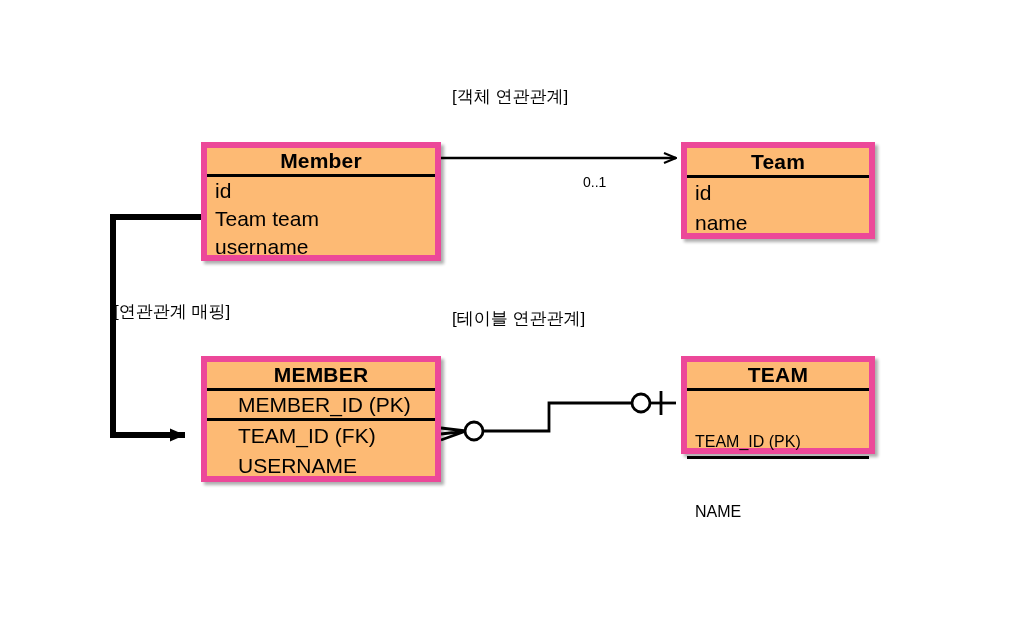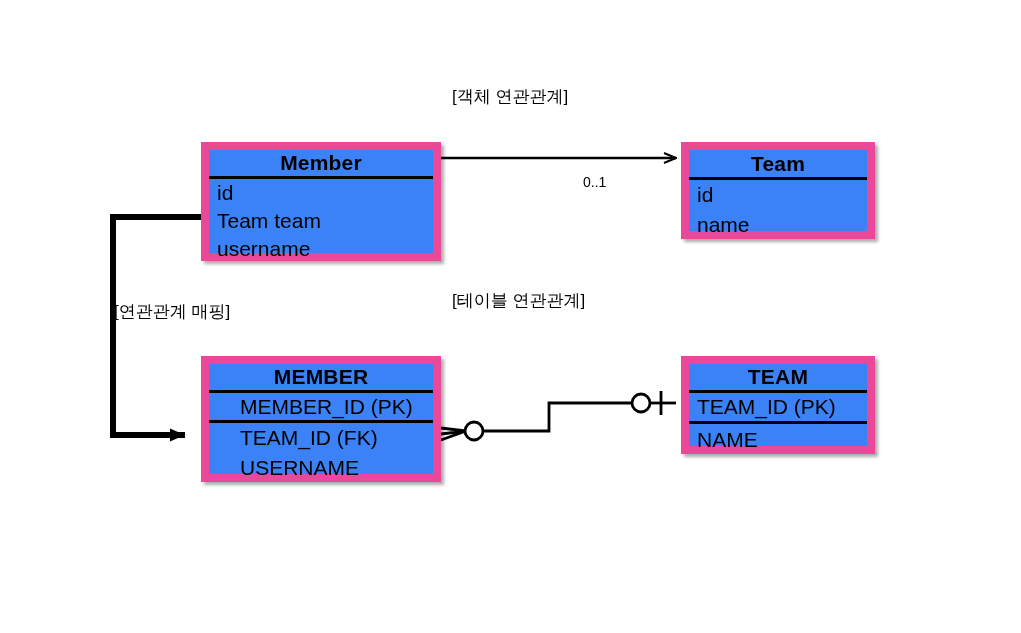--- a/index.html
+++ b/index.html
@@ -19,22 +19,22 @@
   #canvas {
     position: absolute;
     left: 0; top: 0;
     width: 1021px;
     height: 633px;
   }
 
   
   .box {
     position: absolute;
-    background: #3b82f6;
-    border: 8px solid #ec4899;
+    background: #fdba74;
+    border: 6px solid #ec4899;
     box-sizing: border-box;
     box-shadow: 3px 3px 3px rgba(0,0,0,0.32);
     z-index: 5;
   }
   .box .title {
     text-align: center;
     font-weight: bold;
     box-sizing: border-box;
     display: flex;
     align-items: center;
@@ -71,31 +71,31 @@
     left: 201px; top: 356px; width: 240px; height: 126px;
   }
   #member-table .title { height: 29px; font-size: 21px; }
   #member-table .row   { height: 30px; font-size: 21px; padding-left: 31px; }
 
   
   #team-table {
     left: 681px; top: 356px; width: 194px; height: 98px;
   }
   #team-table .title { height: 29px; font-size: 21px; }
-  #team-table .row   { height: 31px; font-size: 21px; }
+  #team-table .row   { height: 31px; font-size: 16px; margin-top: 37px; }
 
   
   .caption {
     position: absolute;
     font-size: 17px;
     white-space: nowrap;
     z-index: 6;
   }
   #cap-object  { left: 452px; top: 85px; }
-  #cap-table   { left: 452px; top: 289px; }
+  #cap-table   { left: 452px; top: 307px; }
   #cap-mapping { left: 114px; top: 300px; font-weight: normal; }
 
   #mult-label {
     position: absolute;
     left: 583px; top: 174px;
     font-size: 14px;
     z-index: 6;
   }
 
   svg.overlay {

